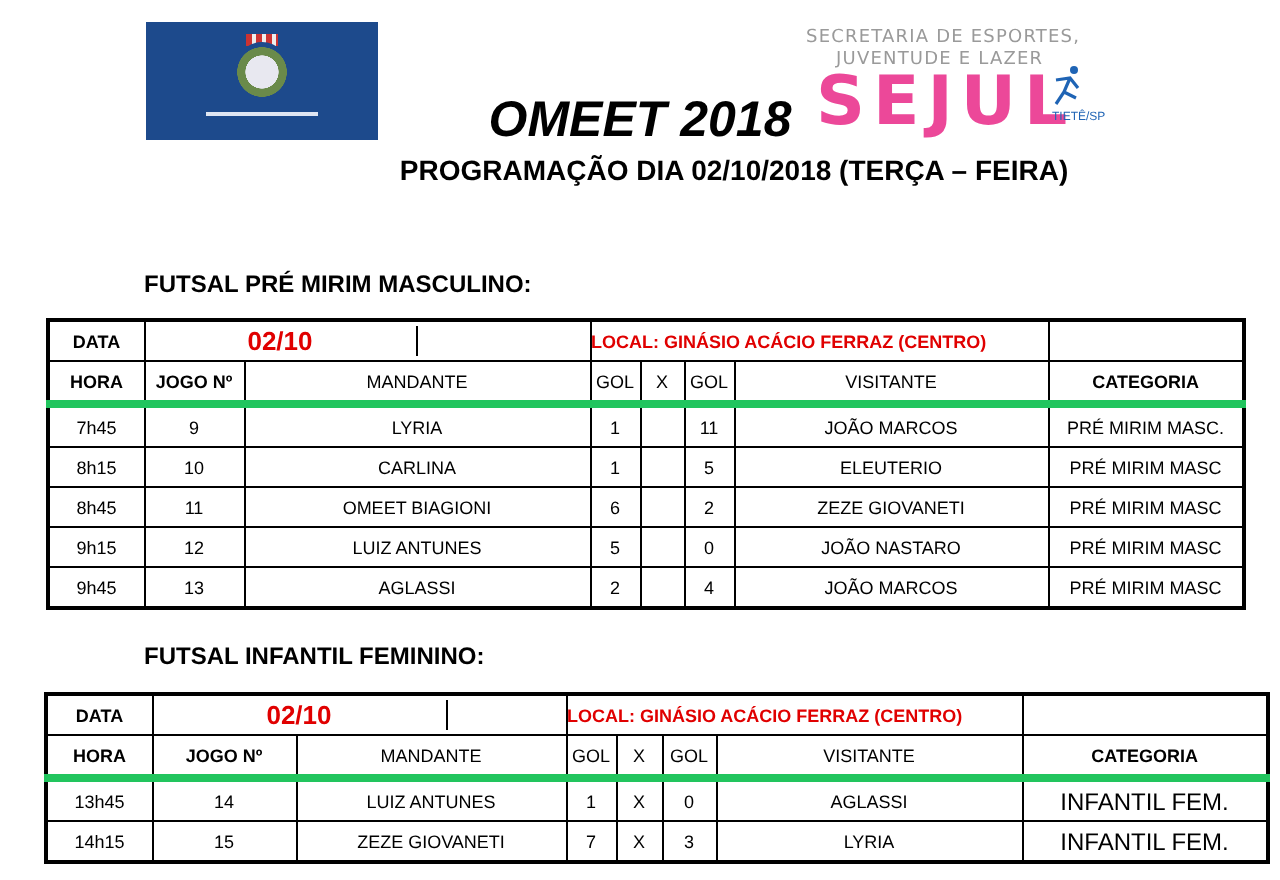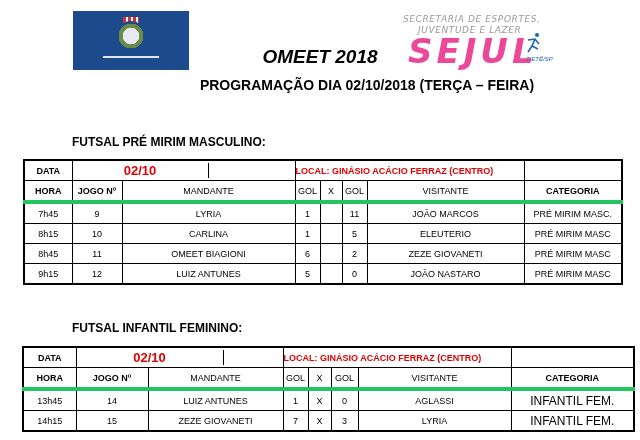--- a/index.html
+++ b/index.html
@@ -2,28 +2,28 @@
 <html><head>
 <meta charset="utf-8">
 <style>
   html,body{margin:0;padding:0;background:#fff;}
   body{width:640px;height:440px;position:relative;overflow:hidden;font-family:"Liberation Sans",sans-serif;color:#000;}
   .abs{position:absolute;}
   .flag{left:73px;top:11px;width:116px;height:59px;background:#1d4a8c;}
   .crest{position:absolute;left:44px;top:10px;width:28px;height:30px;border-radius:50%;background:radial-gradient(circle,#e8e8f0 0 40%,#6a8a4a 41% 60%,#1d4a8c 61%);}
   .crest-top{position:absolute;left:50px;top:6px;width:16px;height:6px;background:repeating-linear-gradient(90deg,#c33 0 3px,#eee 3px 5px);}
   .flag-text{position:absolute;left:30px;top:45px;width:56px;height:2px;background:#dfe6f2;}
-  .logo{left:398px;top:12px;width:150px;height:60px;font-style:italic;}
+  .logo{left:398px;top:12px;width:150px;height:60px;}
   .logo .l1,.logo .l2{font-size:9px;color:#9a9a9a;letter-spacing:0.6px;font-family:"DejaVu Sans",sans-serif;white-space:nowrap;}
   .logo .l1{position:absolute;left:5px;top:2px;}
   .logo .l2{position:absolute;left:20px;top:13px;}
   .logo .big{position:absolute;left:10px;top:21px;font-size:34px;font-weight:bold;color:#ec4899;letter-spacing:4px;font-family:"DejaVu Sans",sans-serif;line-height:36px;}
   .logo .sub{position:absolute;left:128px;top:44px;font-size:6px;color:#1f64b5;}
   .runner{position:absolute;left:128px;top:20px;width:16px;height:22px;}
-  .title{left:0;width:640px;top:46px;text-align:center;font-size:19px;font-weight:bold;font-style:italic;}
+  .title{left:0;width:640px;top:46px;text-align:center;font-size:25px;font-weight:bold;font-style:italic;}
   .subtitle{left:0;width:640px;top:77px;text-align:center;font-size:14px;font-weight:bold;padding-left:47px;}
   .section{font-size:12px;font-weight:bold;}
   table{position:absolute;border-collapse:collapse;font-size:9px;table-layout:fixed;}
   td{border:1px solid #000;text-align:center;padding:0;height:19px;overflow:hidden;white-space:nowrap;}
   table{border:2px solid #000;}
   .b{font-weight:bold;}
   .red{color:#e00000;font-weight:bold;}
   .date{font-size:13px;text-decoration:underline;}
   .loc{font-size:9px;}
   .cat2{font-size:12px;}
@@ -115,20 +115,30 @@
   <tr>
     <td>9h15</td>
     <td>12</td>
     <td>LUIZ ANTUNES</td>
     <td>5</td>
     <td></td>
     <td>0</td>
     <td>JOÃO NASTARO</td>
     <td>PRÉ MIRIM MASC</td>
   </tr>
+  <tr>
+    <td>9h45</td>
+    <td>13</td>
+    <td>AGLASSI</td>
+    <td>2</td>
+    <td></td>
+    <td>4</td>
+    <td>JOÃO MARCOS</td>
+    <td>PRÉ MIRIM MASC</td>
+  </tr>
 </tbody>
   </table>
 
 <div class="abs section" style="left:72px;top:321px;">FUTSAL INFANTIL FEMININO:</div>
 
 <table style="left:22px;top:346px;width:611px;">
   <colgroup>
     <col style="width:53px">
       <col style="width:72px">
       <col style="width:135px">

